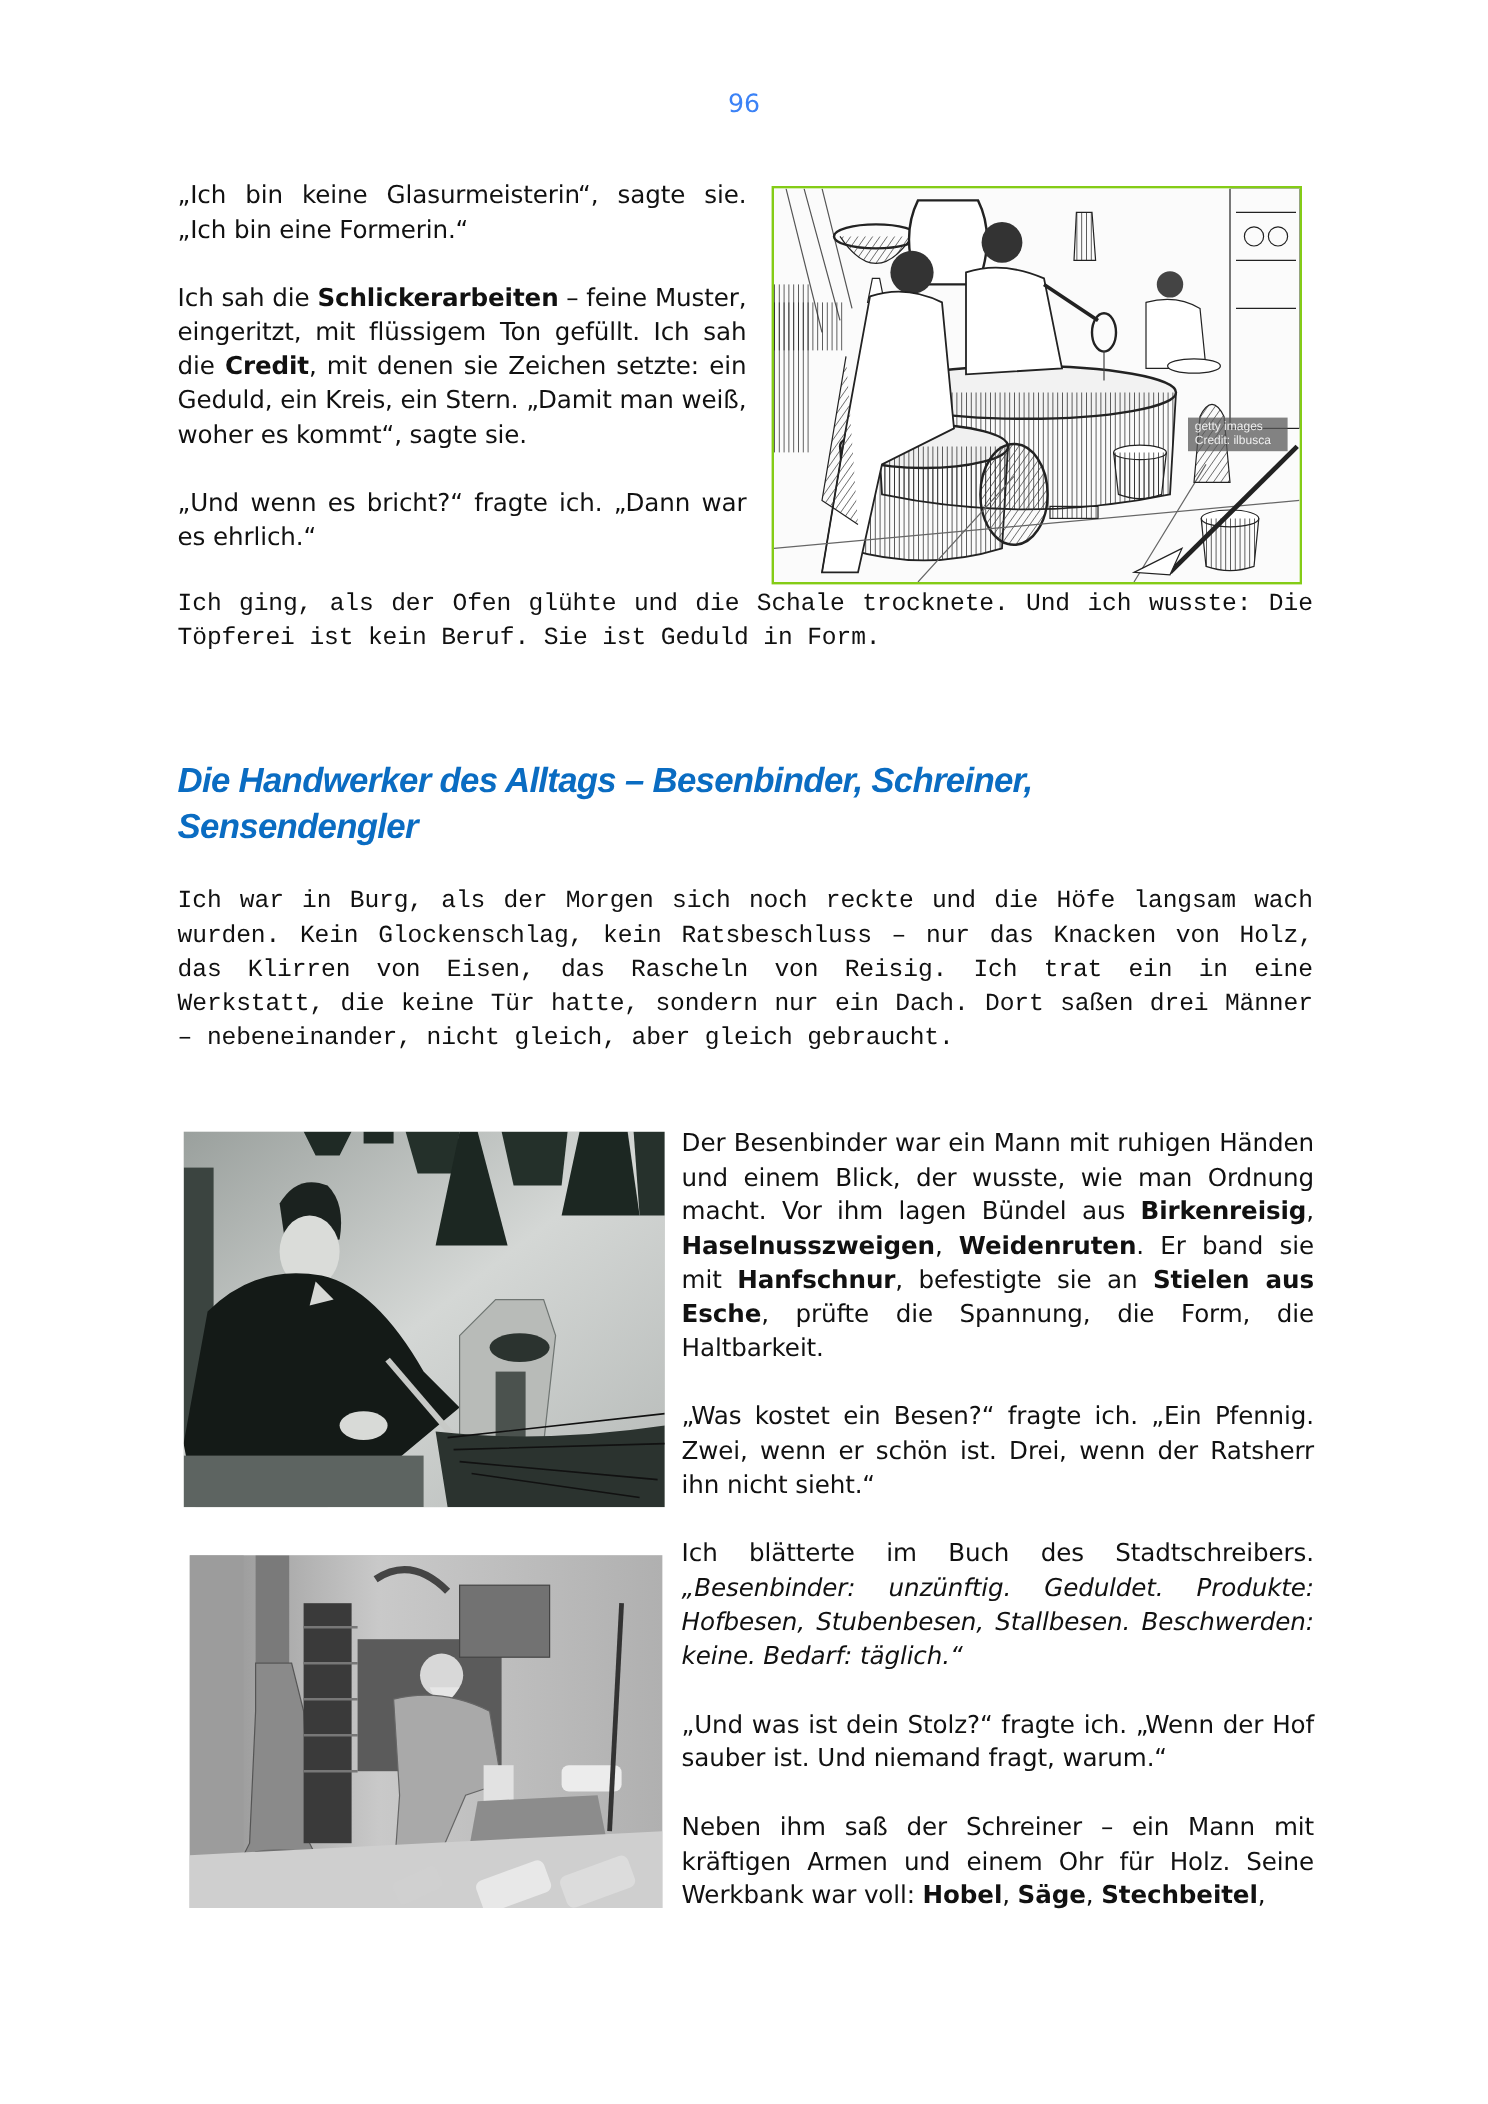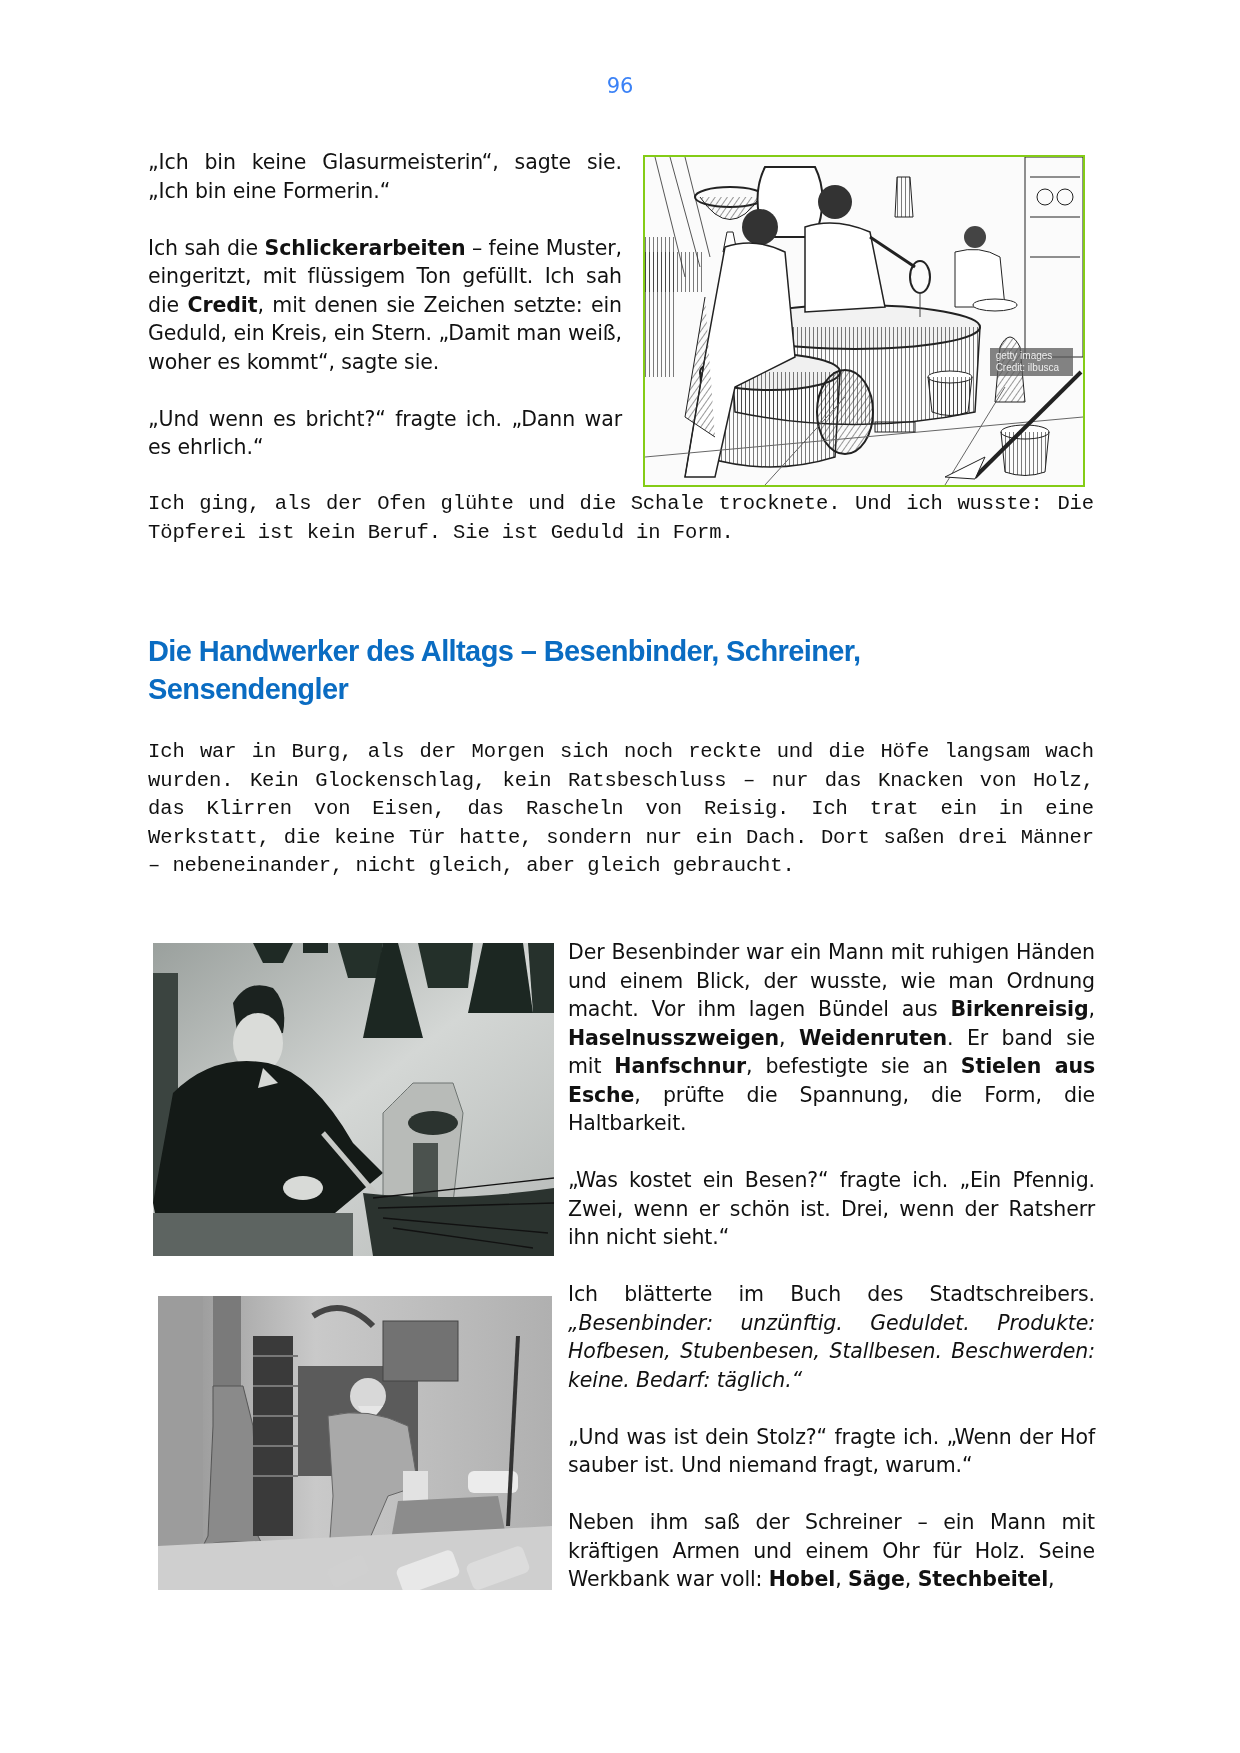--- a/index.html
+++ b/index.html
@@ -12,21 +12,21 @@
       font-size: 21px; color: #3b82f6;
     }
     .txt { position: absolute; font-size: 20.5px; line-height: 28.5px; text-align: justify; letter-spacing: -0.1px; }
     .txt p { margin: 0; }
     .txt p + p { margin-top: 28.5px; }
     b { font-weight: bold; }
     i { font-style: italic; }
     .narrow { font-family: Liberation Mono, monospace; font-stretch: condensed; }
     .heading {
       position: absolute; left: 148px; top: 632px; width: 900px;
-      font-family: "Liberation Sans", sans-serif; font-weight: bold; 
+      font-family: "Liberation Sans", sans-serif; font-weight: bold; font-style: italic;
       font-size: 29px; line-height: 38px; color: #0a6cc2; letter-spacing: -0.6px;
     }
     .figure { position: absolute; overflow: hidden; }
     .figure svg { display: block; width: 100%; height: 100%; }
     .watermark {
       position: absolute; right: 0; background: rgba(90,90,90,0.75); color: #eee;
       font-family: "Liberation Sans", sans-serif; font-size: 10px; line-height: 12px; padding: 2px 14px 2px 6px;
     }
   </style>
 </head>

